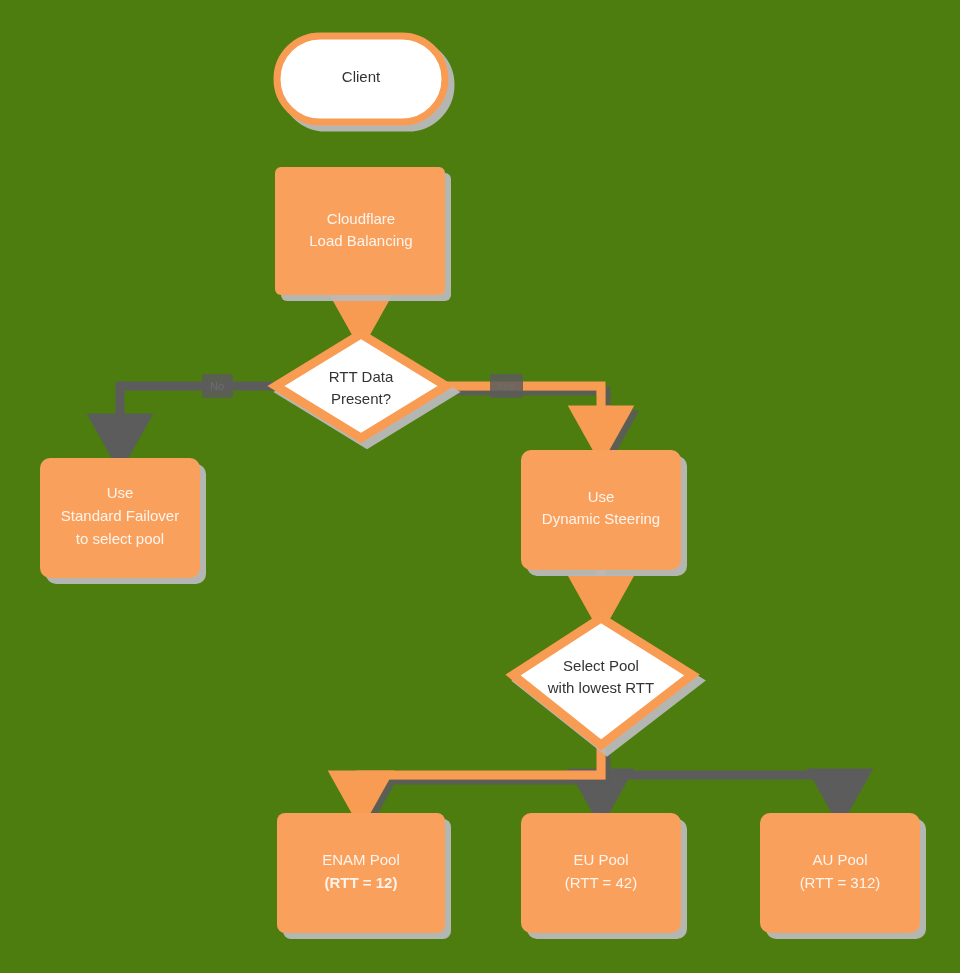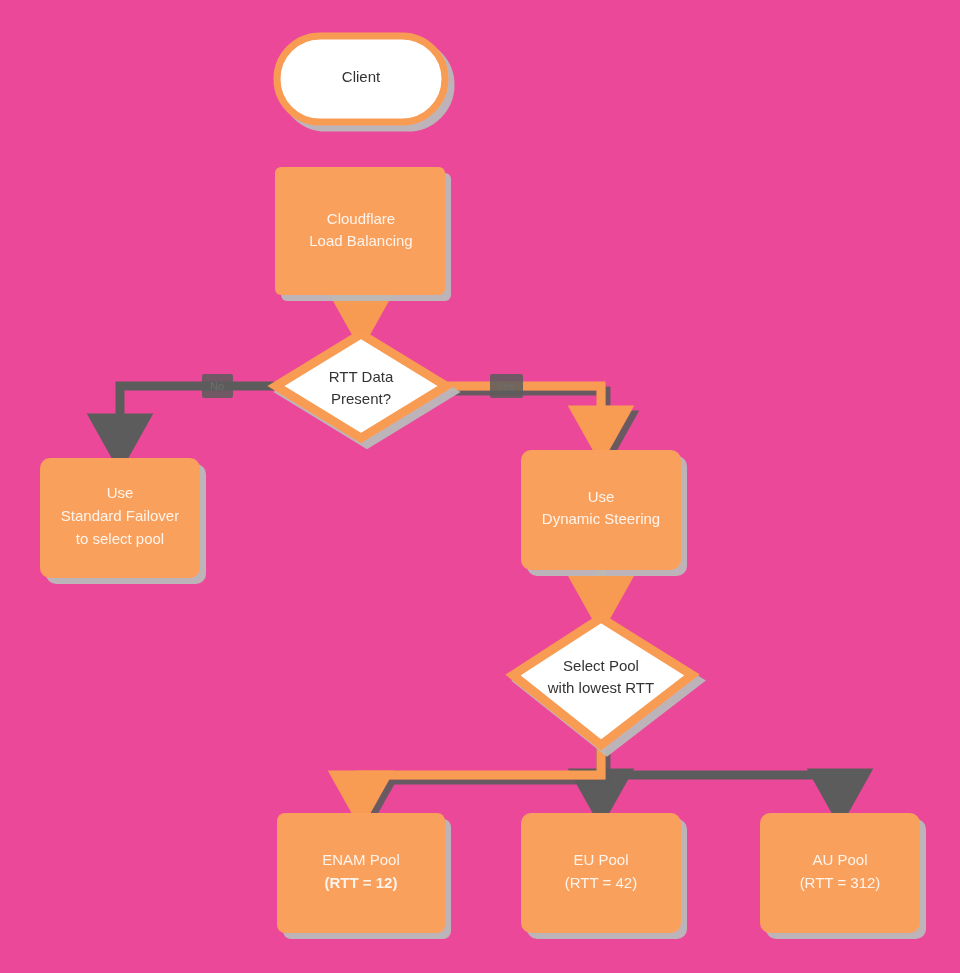--- a/index.html
+++ b/index.html
@@ -4,21 +4,21 @@
 <style>
   html, body {
     margin: 0;
     padding: 0;
     background: #000000;
   }
   #diagram-root {
     position: relative;
     width: 960px;
     height: 973px;
-    background: #ec4899;
+    background: #4d7c0f;
     overflow: hidden;
     font-family: "Liberation Sans", sans-serif;
   }
   svg.flow {
     position: absolute;
     top: 0;
     left: 0;
     width: 960px;
     height: 973px;
     display: block;

